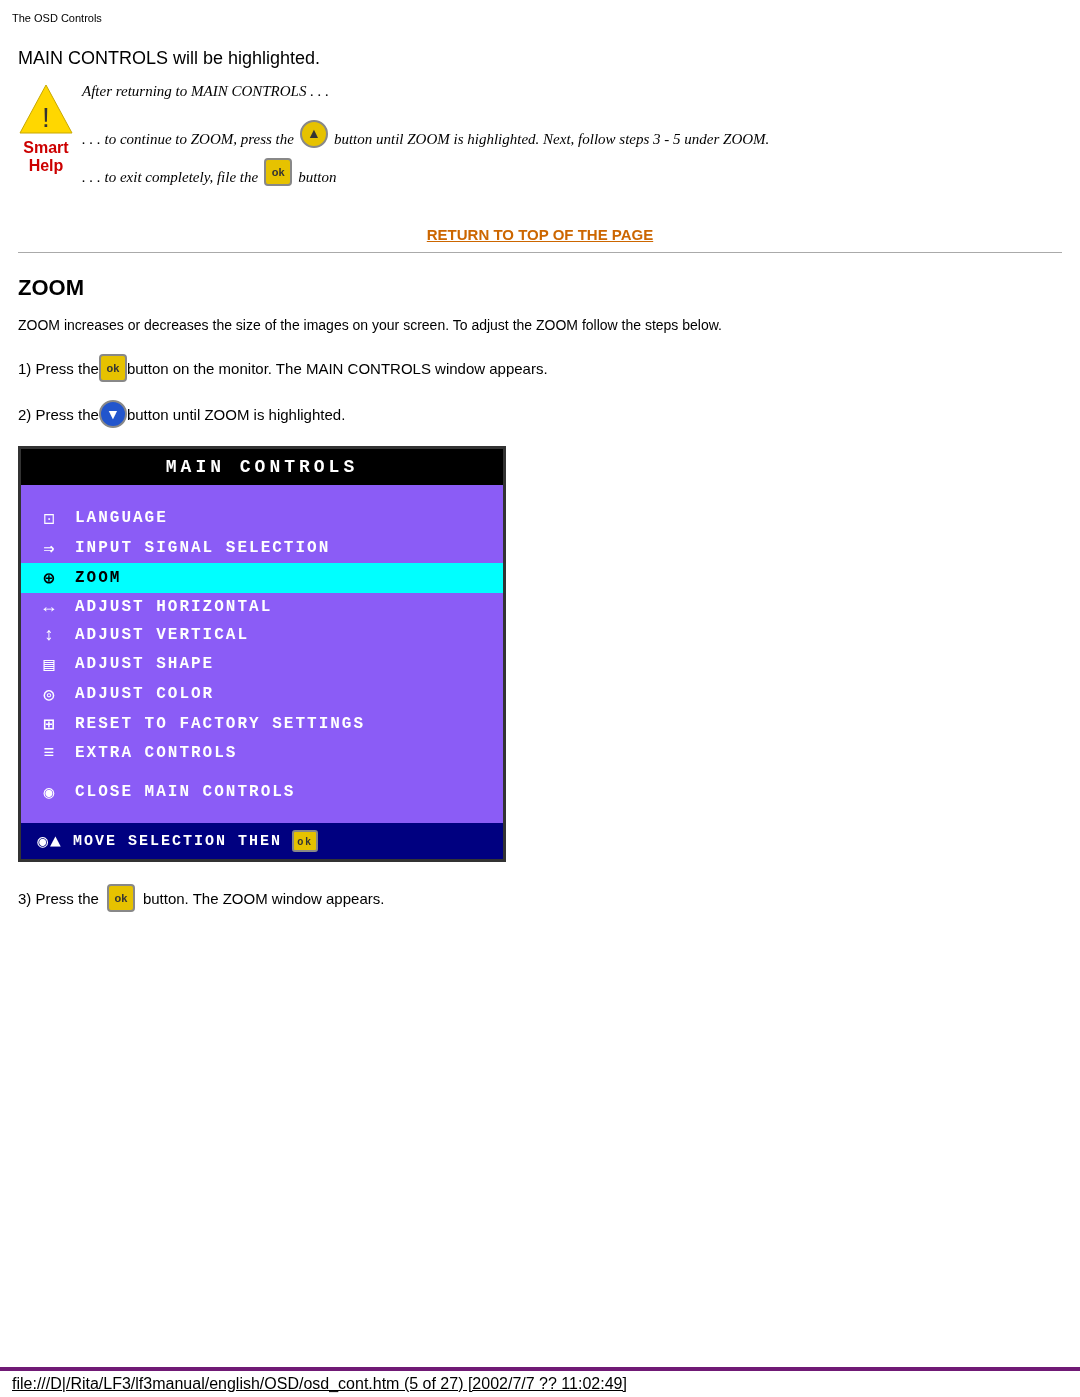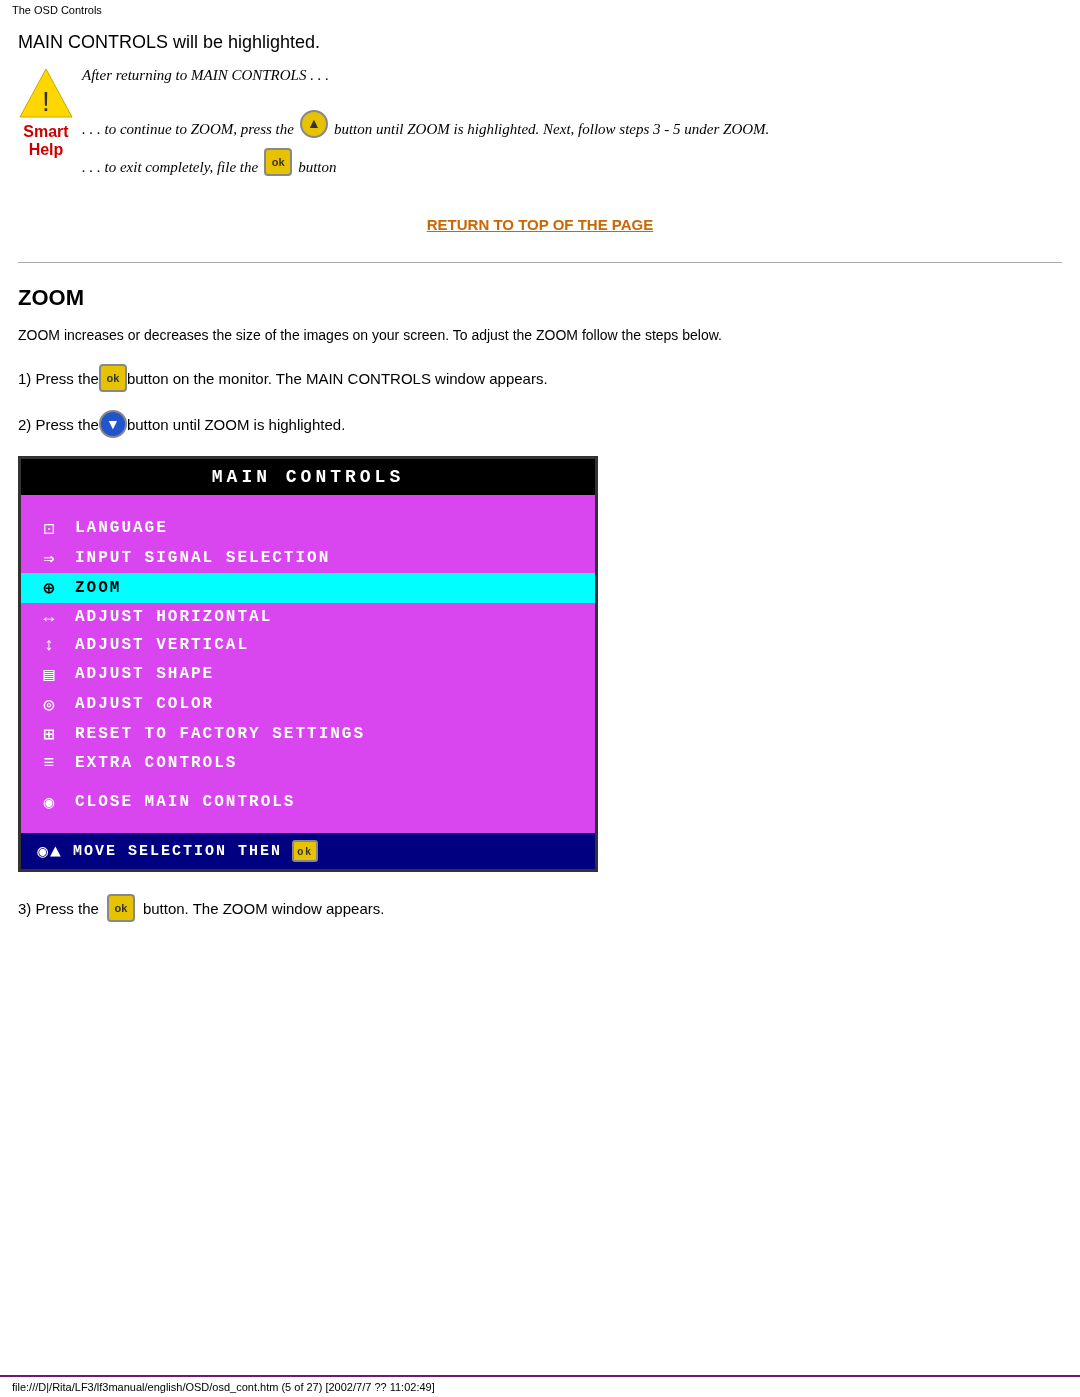--- a/index.html
+++ b/index.html
@@ -10,21 +10,21 @@
       color: #000000;
       width: 1080px;
       min-height: 1397px;
       position: relative;
       padding: 0;
     }
 
     .top-bar {
       font-size: 11px;
       color: #000;
-      padding: 4px 12px;
+      padding: 12px 12px;
       font-family: Arial, sans-serif;
     }
 
     .main-content {
       padding: 0 18px 60px 18px;
     }
 
     .main-controls-heading {
       font-size: 18px;
       font-weight: normal;
@@ -62,21 +62,21 @@
       font-size: 16px;
     }
 
     .smart-help-text-col {
       flex: 1;
     }
 
     .italic-block {
       font-style: italic;
       font-size: 15px;
-      margin-bottom: 26px;
+      margin-bottom: 20px;
       display: block;
     }
 
     .step-line {
       font-style: italic;
       font-size: 15px;
       display: flex;
       align-items: flex-end;
       gap: 6px;
       flex-wrap: wrap;
@@ -127,21 +127,21 @@
       border-radius: 50%;
       font-size: 14px;
       font-weight: bold;
       color: #fff;
       font-style: normal;
       flex-shrink: 0;
     }
 
     .return-link-block {
       text-align: center;
-      margin: 30px 0 28px 0;
+      margin: 30px 0 8px 0;
     }
 
     .return-link {
       color: #cc6600;
       text-decoration: underline;
       font-family: Arial, sans-serif;
       font-size: 15px;
       font-weight: bold;
     }
 
@@ -174,23 +174,23 @@
       font-family: Arial, sans-serif;
       margin-bottom: 18px;
       display: flex;
       align-items: center;
       gap: 0;
       flex-wrap: wrap;
     }
 
     
     .osd-screen {
-      background: #d946ef;
+      background: #8b5cf6;
       border: 3px solid #333;
-      width: 580px;
+      width: 488px;
       margin: 12px 0 22px 0;
       font-family: 'Courier New', Courier, monospace;
     }
 
     .osd-title-bar {
       background: #000000;
       color: #ffffff;
       text-align: center;
       font-size: 18px;
       letter-spacing: 4px;
@@ -270,26 +270,27 @@
       font-weight: bold;
       color: #333;
       font-family: Arial, sans-serif;
     }
 
     .status-bar {
       position: absolute;
       bottom: 0;
       left: 0;
       right: 0;
-      font-size: 11px;
+      font-size: 16px;
       color: #000;
       padding: 4px 12px;
       font-family: Arial, sans-serif;
-      border-top: 2px solid #701a75;
+      border-top: 4px solid #701a75;
       background: #fff;
+      text-decoration: underline;
     }
 
     .step3-line {
       font-size: 15px;
       font-family: Arial, sans-serif;
       display: flex;
       align-items: center;
       gap: 8px;
       margin-bottom: 7px;
     }

